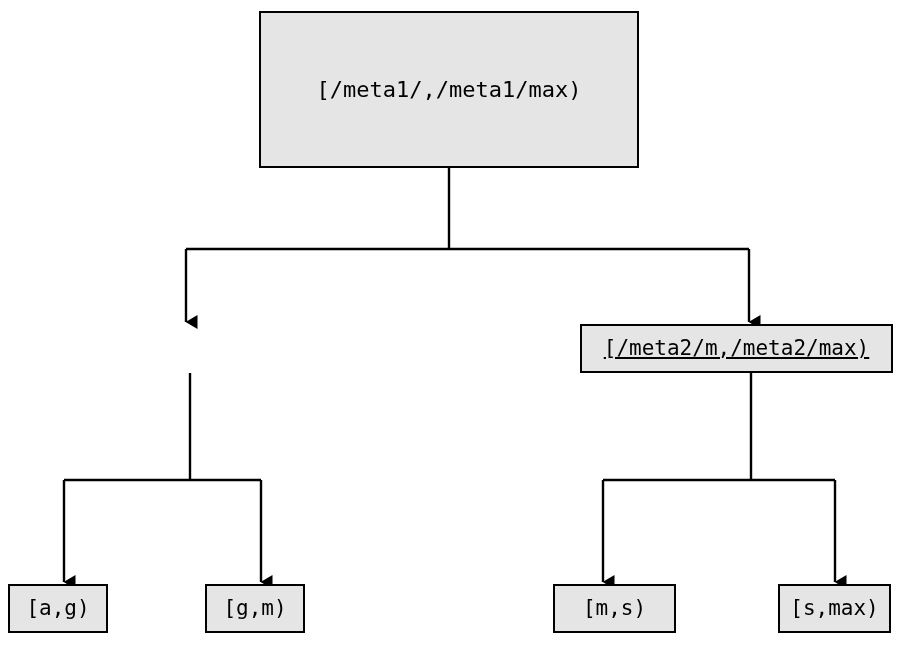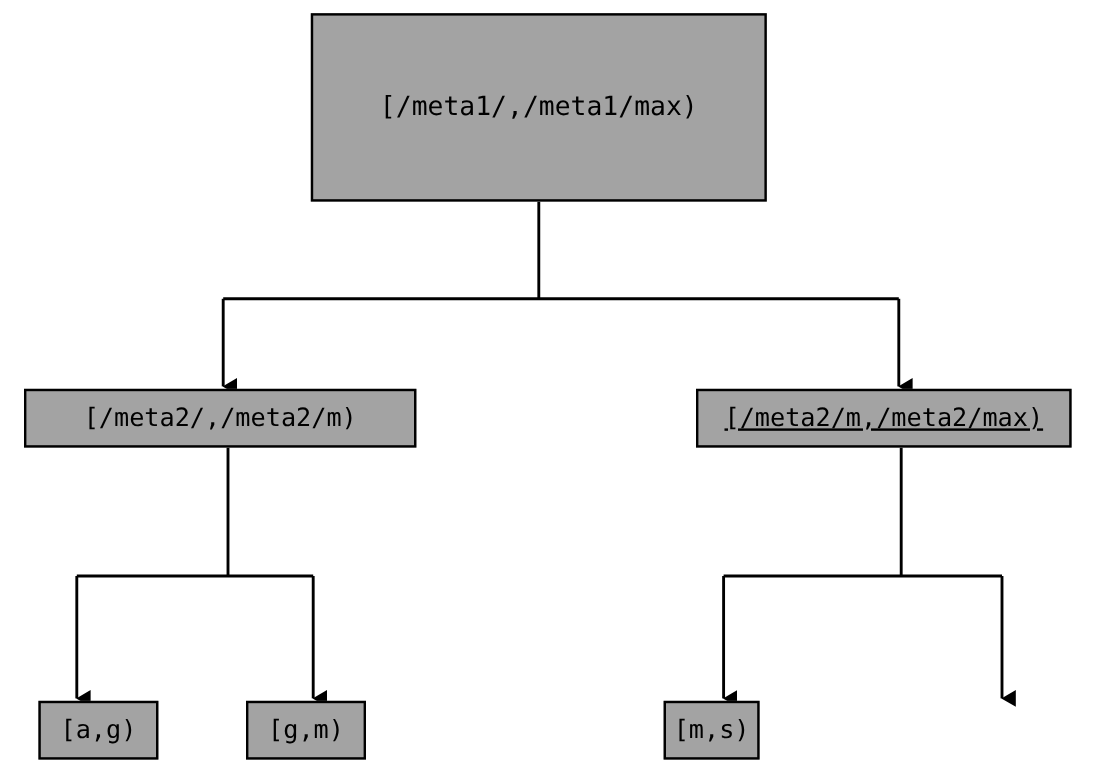--- a/index.html
+++ b/index.html
@@ -22,38 +22,38 @@
     position: absolute;
     left: 0;
     top: 0;
     width: 912px;
     height: 652px;
   }
   .node-box {
     position: absolute;
     box-sizing: border-box;
     border: 2px solid #000000;
-    background: #a3a3a3;
+    background: #e5e5e5;
     display: flex;
     align-items: center;
     justify-content: center;
     color: #000000;
     white-space: pre;
   }
   .node-label {
     display: block;
     line-height: 1;
     letter-spacing: 0px;
   }
   .node-root  { left: 259px; top: 11px;  width: 380px; height: 157px; }
   .node-mid-l { left: 20px;  top: 324px; width: 327px; height: 49px;  }
   .node-mid-r { left: 580px; top: 324px; width: 313px; height: 49px; text-decoration: underline;  }
-  .node-leaf-1 { left: 8px;   top: 584px; width: 100px; height: 49px; margin-left: 24px; }
+  .node-leaf-1 { left: 8px;   top: 584px; width: 100px; height: 49px; }
   .node-leaf-2 { left: 205px; top: 584px; width: 100px; height: 49px; align-items: center; }
-  .node-leaf-3 { left: 553px; top: 584px; width: 80px; height: 49px; }
+  .node-leaf-3 { left: 553px; top: 584px; width: 123px; height: 49px; }
   .node-leaf-4 { left: 778px; top: 584px; width: 113px; height: 49px; }
   .size-lg .node-label { font-size: 22px; }
   .size-md .node-label { font-size: 21px; }
   .size-sm .node-label { font-size: 21px; }
 </style>
 </head>
 <body>
 
 <div id="diagram-canvas">
 
@@ -79,34 +79,34 @@
       <path d="M 603,480 L 835,480"></path>
       <path marker-end="url(#arrow-down)" d="M 603,480 L 603,582"></path>
       <path marker-end="url(#arrow-down)" d="M 835,480 L 835,582"></path>
     </g>
   </svg>
 
   <div class="node-box node-root size-lg">
     <span class="node-label">[/meta1/,/meta1/max)</span>
   </div>
 
-  <div class="node-box node-mid-l size-md">
-    <span class="node-label">[/meta2/,/meta2/m)</span>
-  </div>
 
   <div class="node-box node-mid-r size-md">
     <span class="node-label">[/meta2/m,/meta2/max)</span>
   </div>
 
   <div class="node-box node-leaf-1 size-sm">
     <span class="node-label">[a,g)</span>
   </div>
 
   <div class="node-box node-leaf-2 size-sm">
     <span class="node-label">[g,m)</span>
   </div>
 
   <div class="node-box node-leaf-3 size-sm">
     <span class="node-label">[m,s)</span>
   </div>
 
+  <div class="node-box node-leaf-4 size-sm">
+    <span class="node-label">[s,max)</span>
+  </div>
 
 </div>
 
 </body></html>

